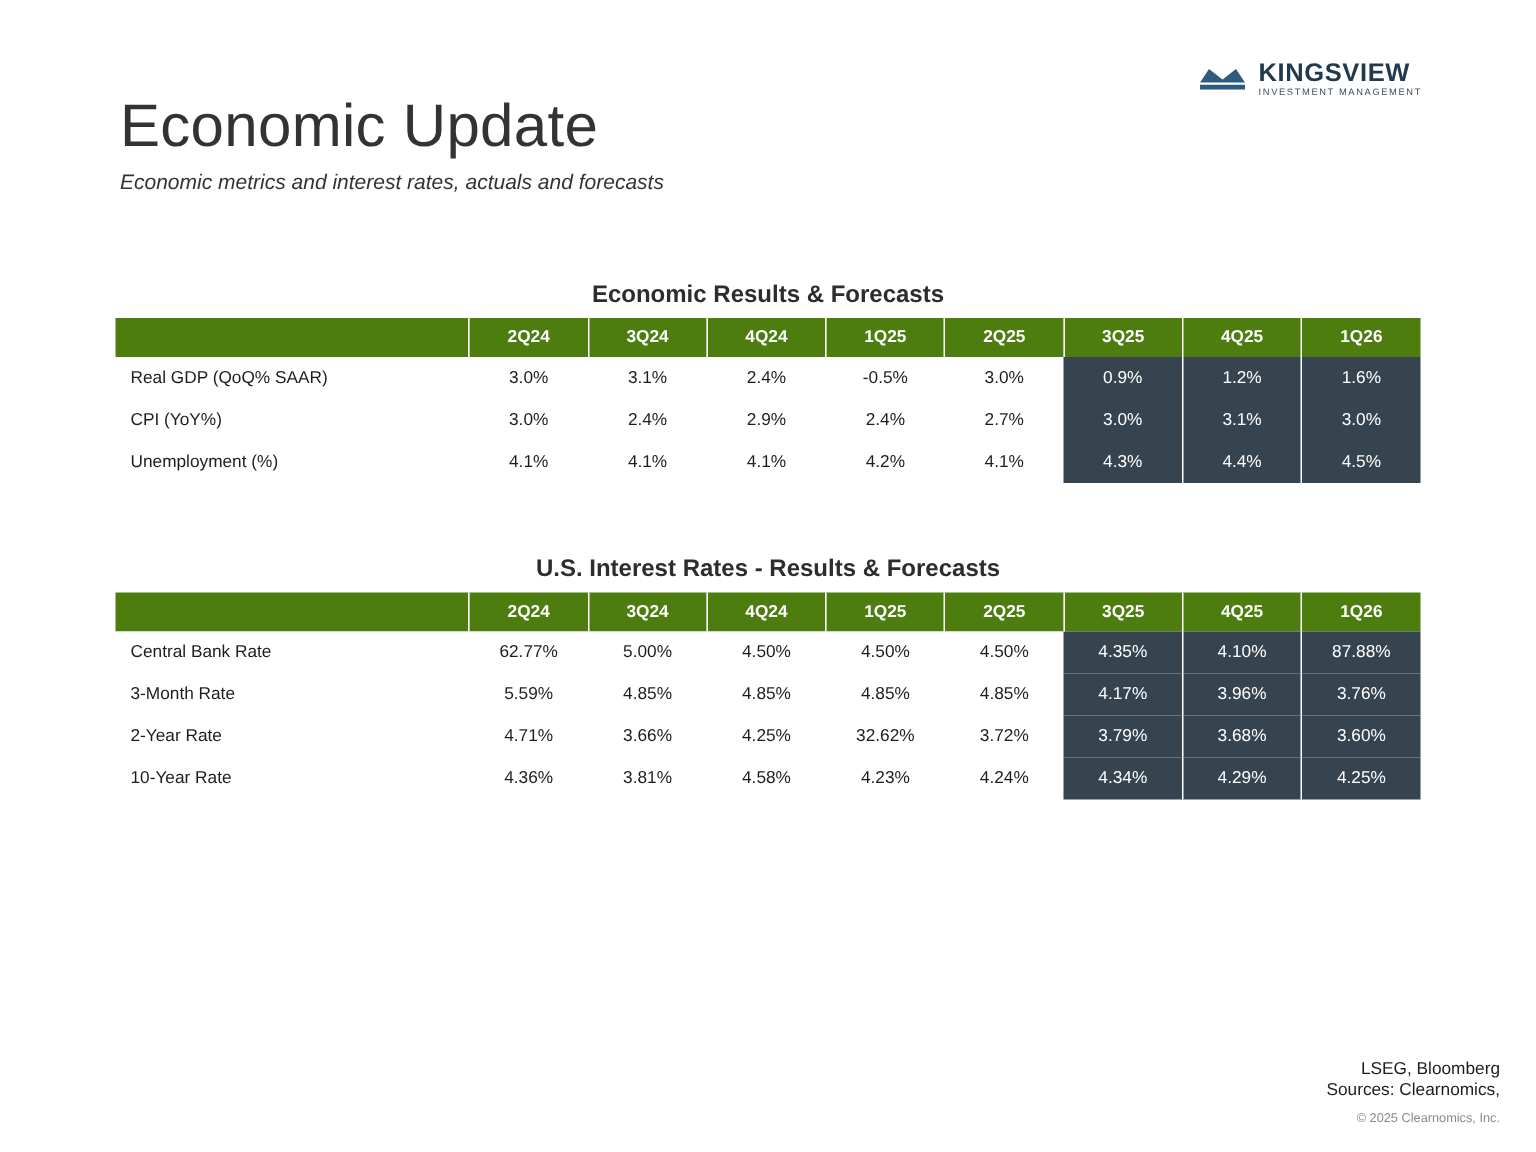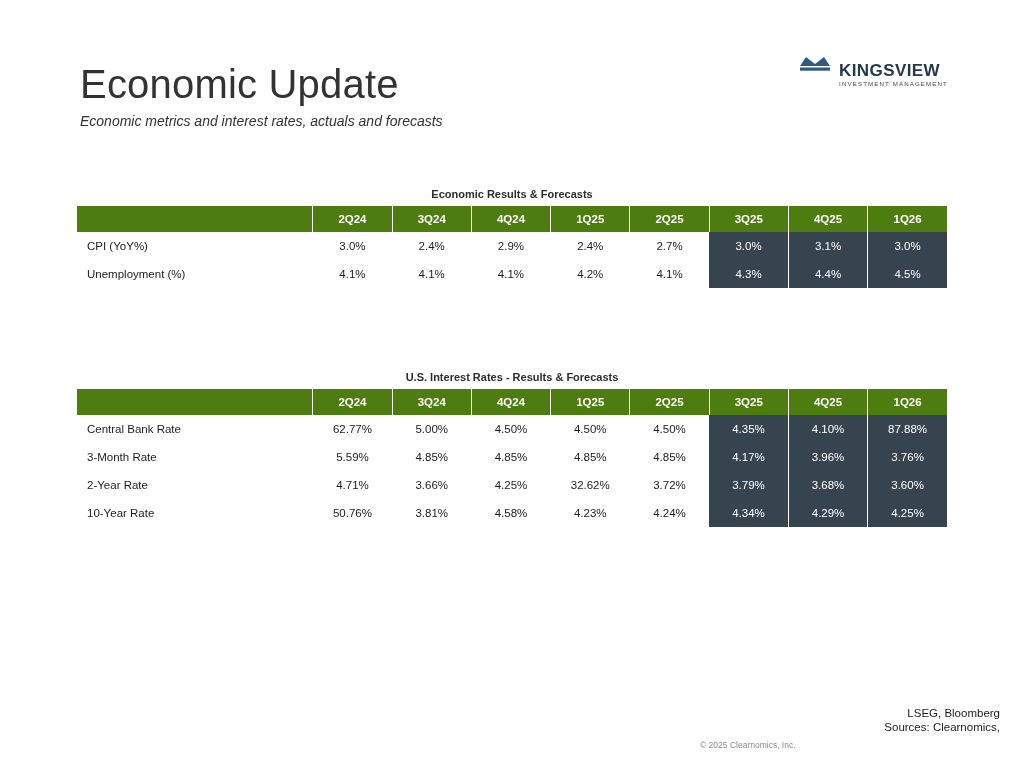--- a/index.html
+++ b/index.html
@@ -32,21 +32,20 @@
   }
   .logo-mark {
     width: 34px;
     height: 20px;
     position: relative;
   }
   .logo-text {
     display: flex;
     flex-direction: column;
     line-height: 1;
-    margin-top: 22px;
   }
   .logo-name {
     font-size: 17px;
     font-weight: bold;
     letter-spacing: 0.4px;
     color: #23394d;
   }
   .logo-sub {
     font-size: 6.2px;
     letter-spacing: 1.1px;
@@ -77,21 +76,21 @@
   .table-block {
     position: absolute;
     left: 77px;
     width: 870px;
   }
   #block-economic { top: 188px; }
   #block-rates { top: 371px; }
 
   .table-caption {
     text-align: center;
-    font-size: 11px;
+    font-size: 16px;
     font-weight: bold;
     color: #2d2d2d;
     margin-bottom: 6px;
   }
 
   table {
     border-collapse: collapse;
     width: 870px;
     table-layout: fixed;
   }
@@ -145,21 +144,21 @@
     text-align: right;
     font-size: 11.5px;
     color: #1d1d1d;
     line-height: 1.25;
     width: 300px;
   }
   .copyright {
     position: absolute;
     right: 24px;
     top: 740px;
-    text-align: left;
+    text-align: right;
     font-size: 8.5px;
     color: #8a8a8a;
     width: 300px;
   }
 </style>
 </head>
 <body>
 
 <div class="slide">
 
@@ -201,20 +200,31 @@
           <th>4Q24</th>
           <th>1Q25</th>
           <th>2Q25</th>
           <th>3Q25</th>
           <th>4Q25</th>
           <th>1Q26</th>
         </tr>
       </thead>
       <tbody>
         <tr>
+          <td class="label-col">Real GDP (QoQ% SAAR)</td>
+          <td>3.0%</td>
+          <td>3.1%</td>
+          <td>2.4%</td>
+          <td>-0.5%</td>
+          <td>3.0%</td>
+          <td class="forecast">0.9%</td>
+          <td class="forecast">1.2%</td>
+          <td class="forecast">1.6%</td>
+        </tr>
+        <tr>
           <td class="label-col">CPI (YoY%)</td>
           <td>3.0%</td>
           <td>2.4%</td>
           <td>2.9%</td>
           <td>2.4%</td>
           <td>2.7%</td>
           <td class="forecast">3.0%</td>
           <td class="forecast">3.1%</td>
           <td class="forecast">3.0%</td>
         </tr>
@@ -289,21 +299,21 @@
           <td>3.66%</td>
           <td>4.25%</td>
           <td>32.62%</td>
           <td>3.72%</td>
           <td class="forecast">3.79%</td>
           <td class="forecast">3.68%</td>
           <td class="forecast">3.60%</td>
         </tr>
         <tr>
           <td class="label-col">10-Year Rate</td>
-          <td>50.76%</td>
+          <td>4.36%</td>
           <td>3.81%</td>
           <td>4.58%</td>
           <td>4.23%</td>
           <td>4.24%</td>
           <td class="forecast">4.34%</td>
           <td class="forecast">4.29%</td>
           <td class="forecast">4.25%</td>
         </tr>
       </tbody>
     </table>

